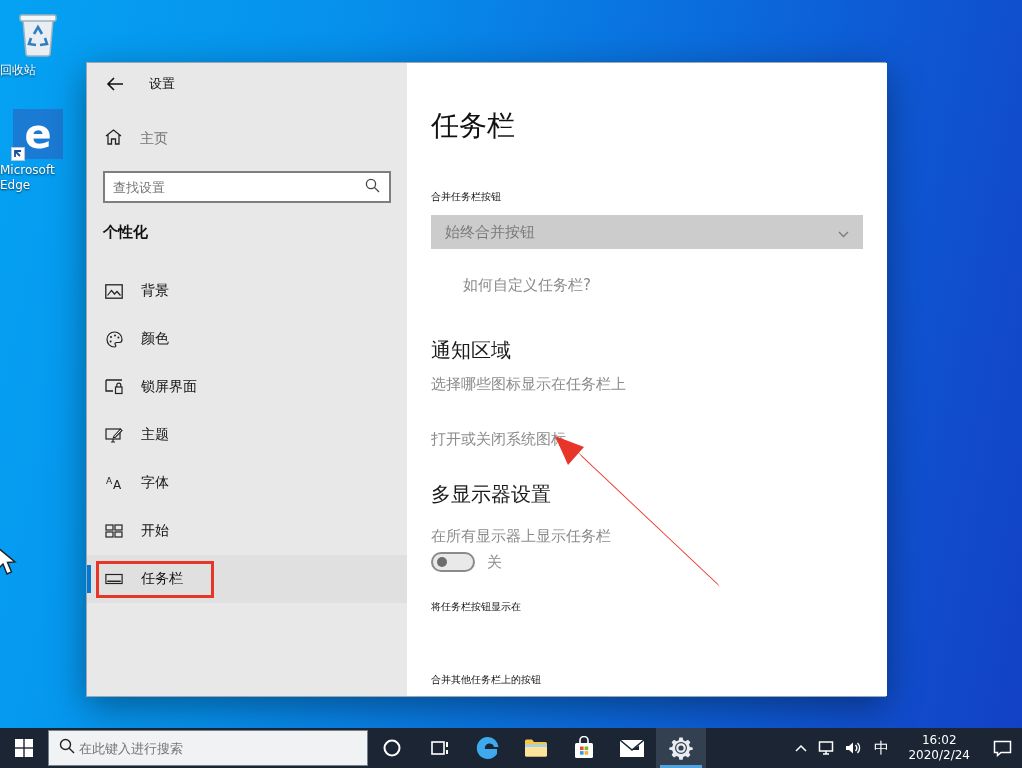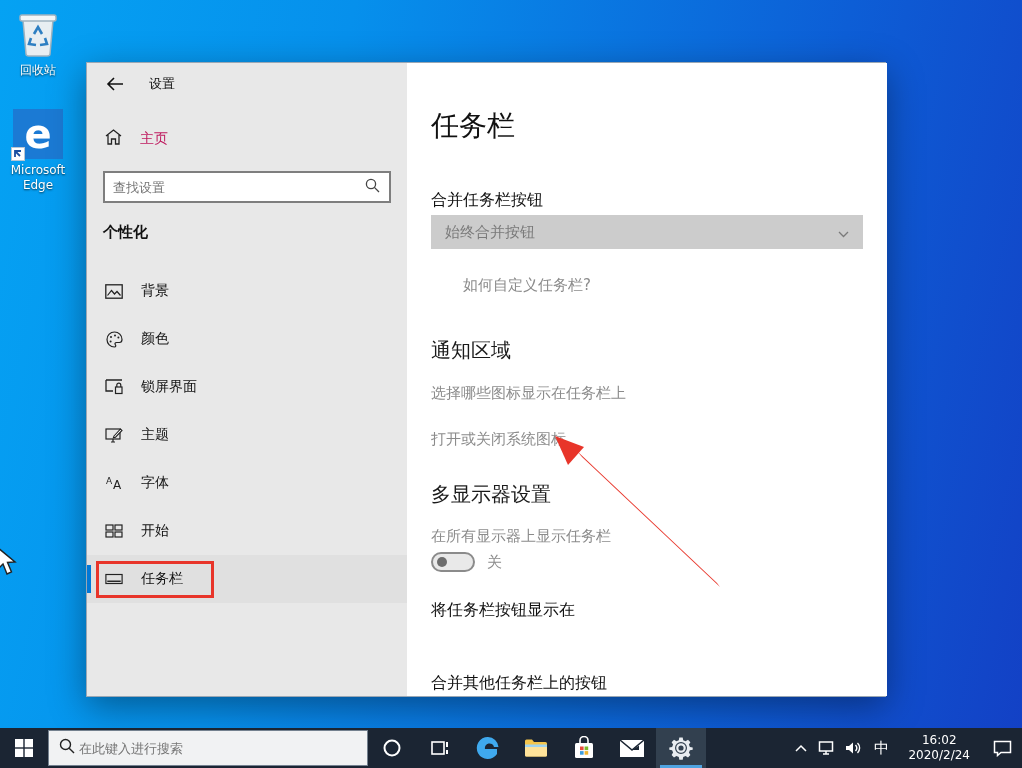--- a/index.html
+++ b/index.html
@@ -5,21 +5,21 @@
   * { margin:0; padding:0; box-sizing:border-box; }
   html,body { width:1022px; height:768px; overflow:hidden; }
   body { font-family:"DejaVu Sans","Liberation Sans",sans-serif; }
 
   .desktop {
     position:relative; width:1022px; height:768px;
     background:linear-gradient(102deg,#05a2f3 0%,#0690ec 30%,#0d5ed6 72%,#1340c5 100%);
   }
 
   
-  .desk-icon { position:absolute; width:76px; text-align:center; z-index:1; cursor:default; }
+  .desk-icon { position:absolute; width:76px; text-align:left; z-index:1; cursor:default; }
   .desk-icon .glyph { display:flex; justify-content:center; align-items:center; height:52px; }
   .desk-icon .lbl {
     margin-top:3px; color:#fff; font-size:12px; line-height:15px;
     text-shadow:0 1px 2px rgba(0,0,0,.7);
   }
   .edge-tile {
     width:50px; height:50px; background:#1b7ad4; position:relative;
     display:flex; align-items:center; justify-content:center;
     color:#fff; font-size:40px; font-weight:bold; line-height:1;
   }
@@ -36,21 +36,21 @@
   }
   .nav-pane { position:absolute; left:0; top:0; width:320px; height:100%; background:#e8e8e8; }
   .titlebar-back { position:absolute; left:12px; top:8px; width:32px; height:26px;
     display:flex; align-items:center; justify-content:center; }
   .titlebar-title { position:absolute; left:62px; top:12px; font-size:13px; color:#111; }
   .win-controls { position:absolute; right:0; top:0; display:flex; }
   .win-btn { width:46px; height:34px; display:flex; align-items:center; justify-content:center; }
   .win-btn svg { display:block; }
 
   .home-row { position:absolute; left:18px; top:66px; display:flex; align-items:center; gap:18px; }
-  .home-row .txt { font-size:14px; color:#be185d; }
+  .home-row .txt { font-size:14px; color:#737373; }
 
   .search-box {
     position:absolute; left:16px; top:108px; width:288px; height:32px;
     background:#fff; border:2px solid #7e7e7e; display:flex; align-items:center;
   }
   .search-box input {
     flex:1; border:none; outline:none; background:transparent;
     font-size:13px; color:#333; padding:0 8px;
     font-family:"DejaVu Sans","Liberation Sans",sans-serif;
   }
@@ -63,21 +63,21 @@
   .nav-item .ico { width:18px; height:18px; display:flex; align-items:center; justify-content:center; }
   .nav-item .txt { font-size:14px; color:#111; }
   .nav-item.selected { background:#e0e0e0; }
   .nav-item.selected::before {
     content:""; position:absolute; left:0; top:10px; width:4px; height:28px; background:#0078d7;
   }
 
   
   .content { position:absolute; left:320px; top:0; width:480px; height:100%; background:#fff; }
   .page-title { position:absolute; left:24px; top:44px; font-size:28px; font-weight:400; color:#111; }
-  .field-label { position:absolute; left:24px; font-size:16px; color:#111; }
+  .field-label { position:absolute; left:24px; font-size:10px; color:#111; }
   .link-gray { position:absolute; left:24px; font-size:15px; color:#8b8b8b; cursor:pointer; }
   .section-h { position:absolute; left:24px; font-size:20px; color:#1a1a1a; }
   .dropdown {
     position:absolute; left:24px; width:432px; height:34px; background:#cccccc;
     display:flex; align-items:center; padding:0 14px; cursor:default;
   }
   .dropdown .val { flex:1; font-size:15px; color:#7a7a7a; }
   .toggle-row { position:absolute; left:24px; display:flex; align-items:center; gap:12px; }
   .toggle {
     width:44px; height:20px; border:2px solid #8b8b8b; border-radius:11px; position:relative; background:#e9e9e9;
@@ -289,21 +289,21 @@
         <span>
           <svg width="11" height="7" viewBox="0 0 11 7">
               <path d="M1 1 L5.5 5.5 L10 1" fill="none" stroke="#7a7a7a" stroke-width="1.3"></path>
             </svg>
         </span>
       </div>
 
       <div class="link-gray" style="top:213px;margin-left:32px;">如何自定义任务栏?</div>
 
       <div class="section-h" style="top:274px;text-align:right;">通知区域</div>
-      <div class="link-gray" style="top:321px;">选择哪些图标显示在任务栏上</div>
+      <div class="link-gray" style="top:312px;">选择哪些图标显示在任务栏上</div>
       <div class="link-gray" style="top:367px;">打开或关闭系统图标</div>
 
       <div class="section-h" style="top:418px;">多显示器设置</div>
       <div class="link-gray" style="top:464px;">在所有显示器上显示任务栏</div>
 
       <div class="toggle-row" style="top:489px;">
         <div class="toggle">
             <div class="knob"></div>
           </div>
         <span class="toggle-state">关</span>

